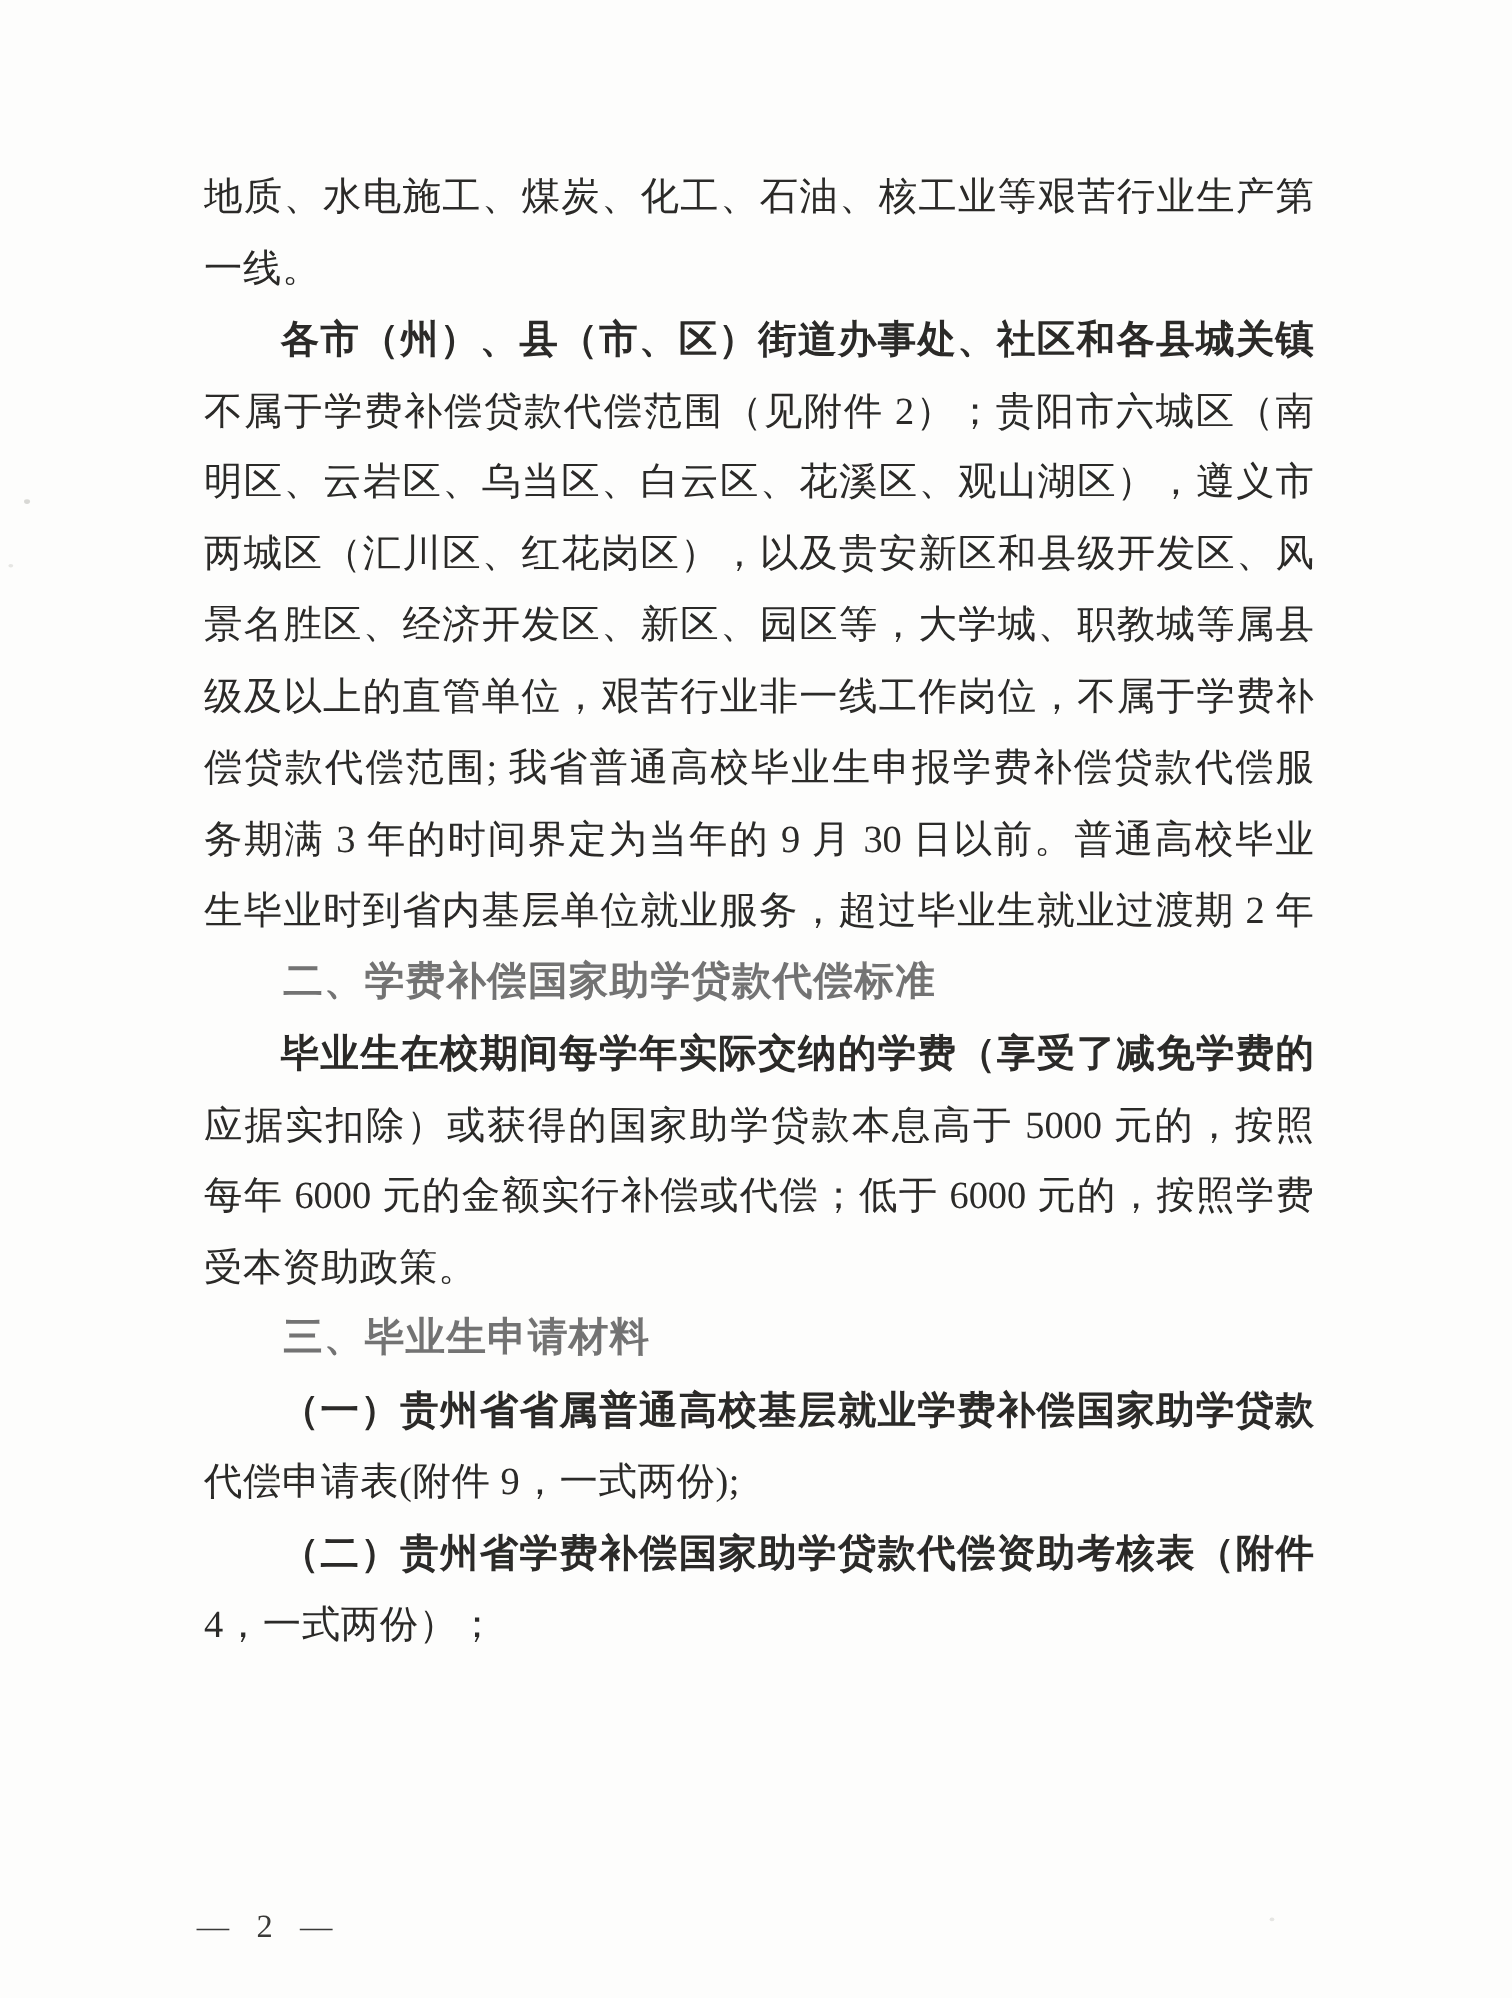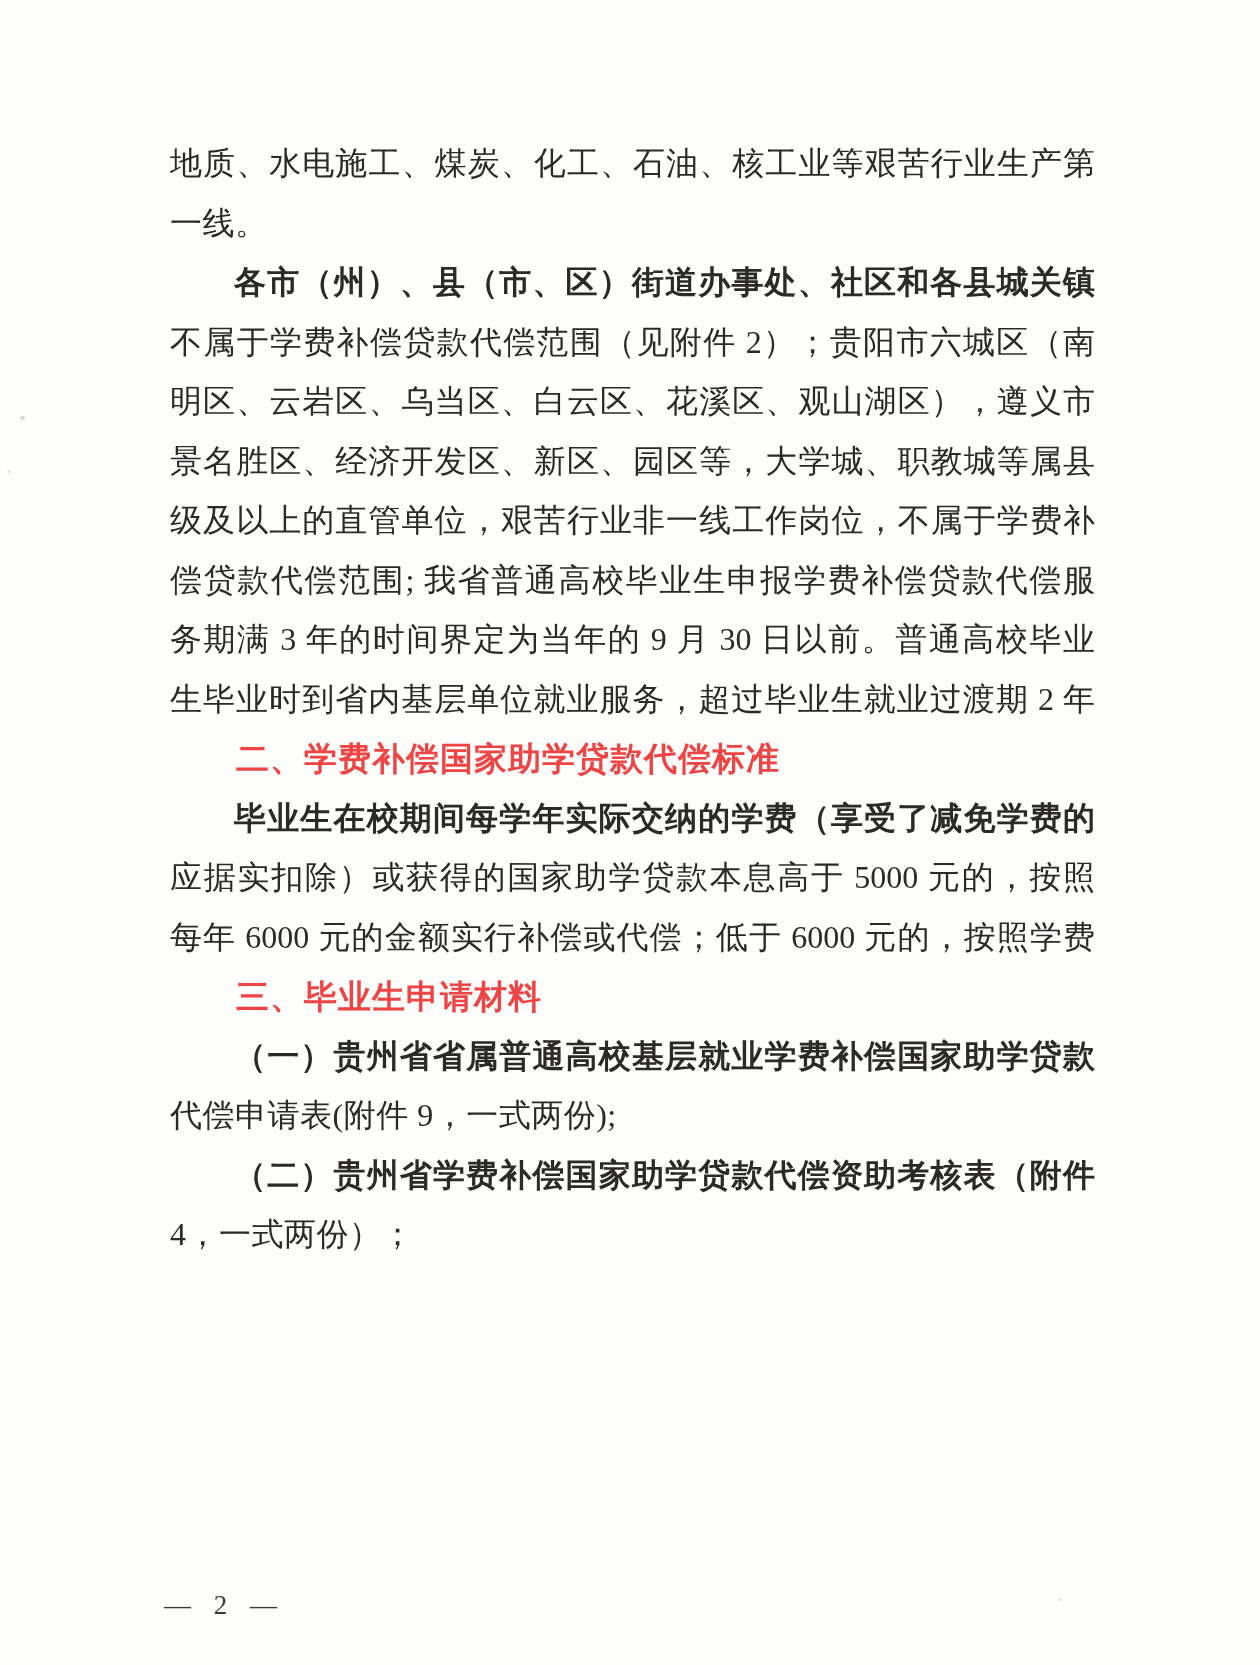--- a/index.html
+++ b/index.html
@@ -36,24 +36,24 @@
     text-align: justify;
     text-align-last: justify;
     text-justify: inter-character;
     letter-spacing: 0;
   }
   .ln.ind {
     text-indent: 2em;
     font-weight: bold;
   }
   .ln.hd {
-    font-family: Liberation Sans, sans-serif;
+    font-family: Liberation Serif, serif;
     font-weight: bold;
     font-size: 33px;
-    color: #ef4444;
+    color: #737373;
     letter-spacing: 1px;
   }
   .footer {
     position: absolute;
     left: 164px;
     top: 1590px;
     font-family: "Liberation Serif", "DejaVu Serif", serif;
     font-size: 27px;
     color: #3a3a38;
     word-spacing: 12px;
@@ -71,29 +71,31 @@
 </head>
 <body>
 
 <div class="page">
   <div class="textcol">
     <div class="ln just">地质、水电施工、煤炭、化工、石油、核工业等艰苦行业生产第</div>
     <div class="ln">一线。</div>
     <div class="ln just ind">各市（州）、县（市、区）街道办事处、社区和各县城关镇</div>
     <div class="ln just">不属于学费补偿贷款代偿范围（见附件 2）；贵阳市六城区（南</div>
     <div class="ln just">明区、云岩区、乌当区、白云区、花溪区、观山湖区），遵义市</div>
+    <div class="ln just">两城区（汇川区、红花岗区），以及贵安新区和县级开发区、风</div>
     <div class="ln just">景名胜区、经济开发区、新区、园区等，大学城、职教城等属县</div>
     <div class="ln just">级及以上的直管单位，艰苦行业非一线工作岗位，不属于学费补</div>
     <div class="ln just">偿贷款代偿范围; 我省普通高校毕业生申报学费补偿贷款代偿服</div>
     <div class="ln just">务期满 3 年的时间界定为当年的 9 月 30 日以前。普通高校毕业</div>
     <div class="ln just">生毕业时到省内基层单位就业服务，超过毕业生就业过渡期 2 年</div>
     <div class="ln hd ind">二、学费补偿国家助学贷款代偿标准</div>
     <div class="ln just ind">毕业生在校期间每学年实际交纳的学费（享受了减免学费的</div>
     <div class="ln just">应据实扣除）或获得的国家助学贷款本息高于 5000 元的，按照</div>
     <div class="ln just">每年 6000 元的金额实行补偿或代偿；低于 6000 元的，按照学费</div>
+    <div class="ln">受本资助政策。</div>
     <div class="ln hd ind">三、毕业生申请材料</div>
     <div class="ln just ind">（一）贵州省省属普通高校基层就业学费补偿国家助学贷款</div>
     <div class="ln">代偿申请表(附件 9，一式两份);</div>
     <div class="ln just ind">（二）贵州省学费补偿国家助学贷款代偿资助考核表（附件</div>
     <div class="ln">4，一式两份）；</div>
   </div>
 
   <div class="footer">— 2 —</div>
 
   <div class="speck s1"></div>

